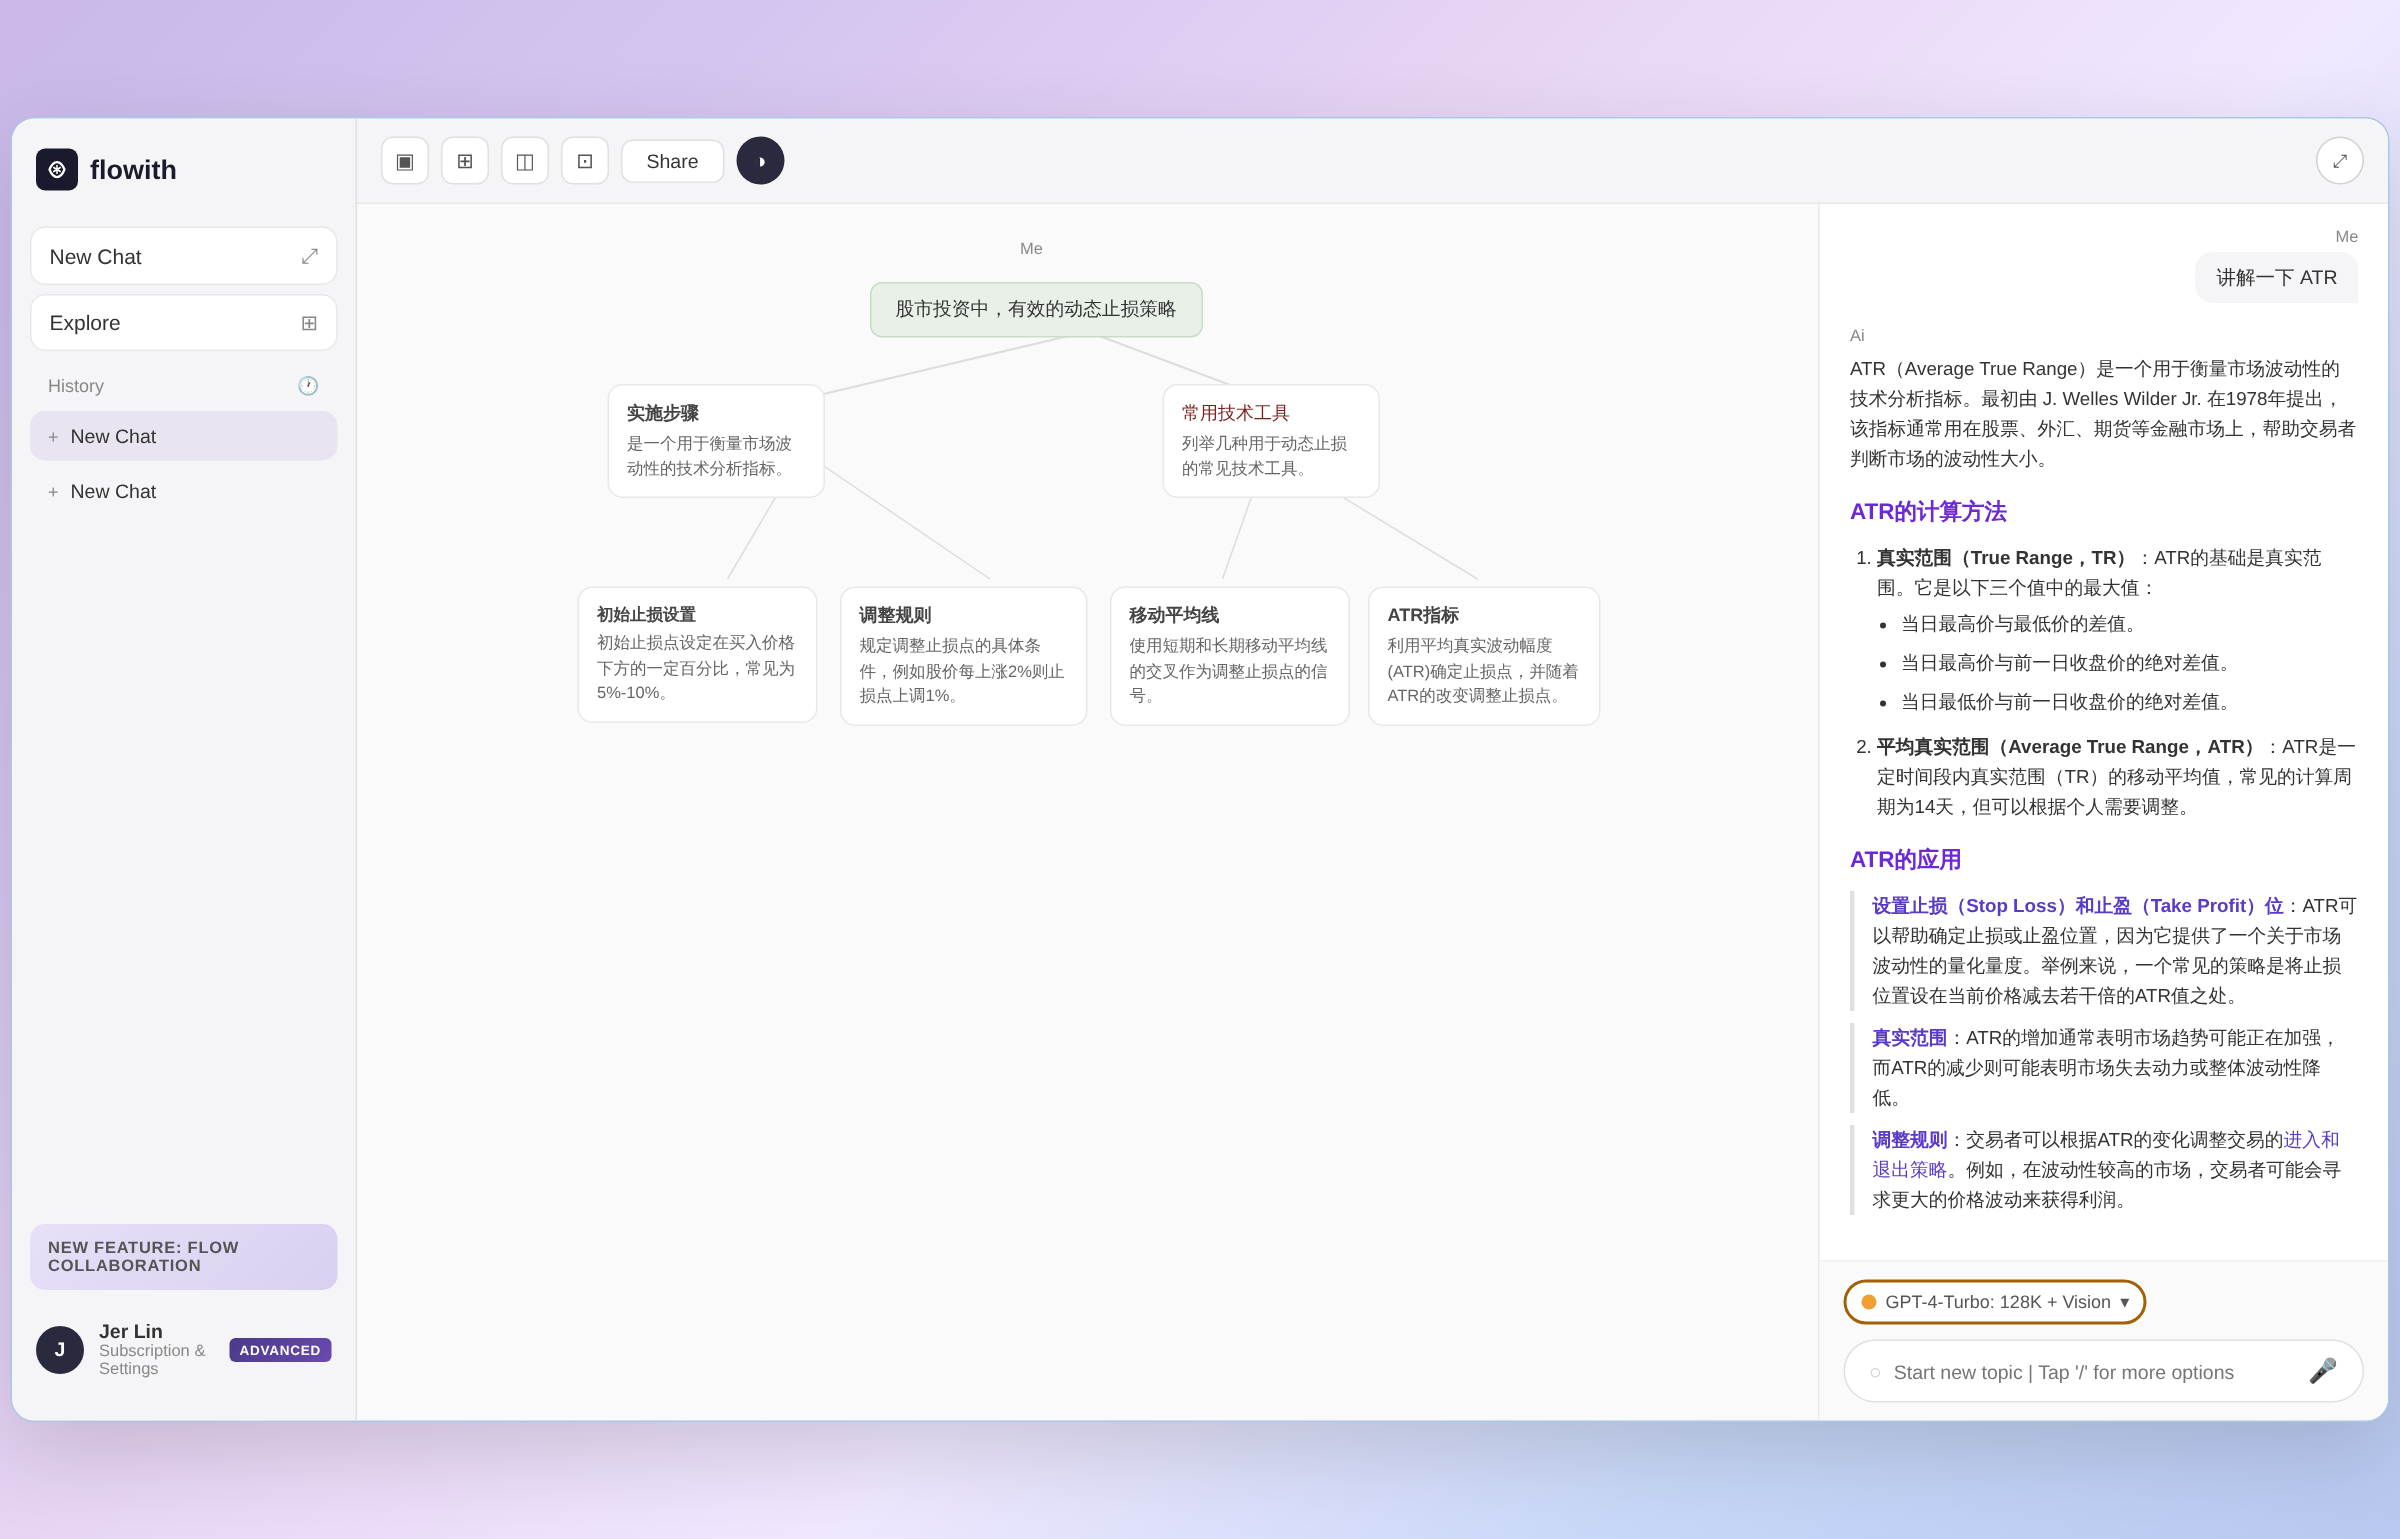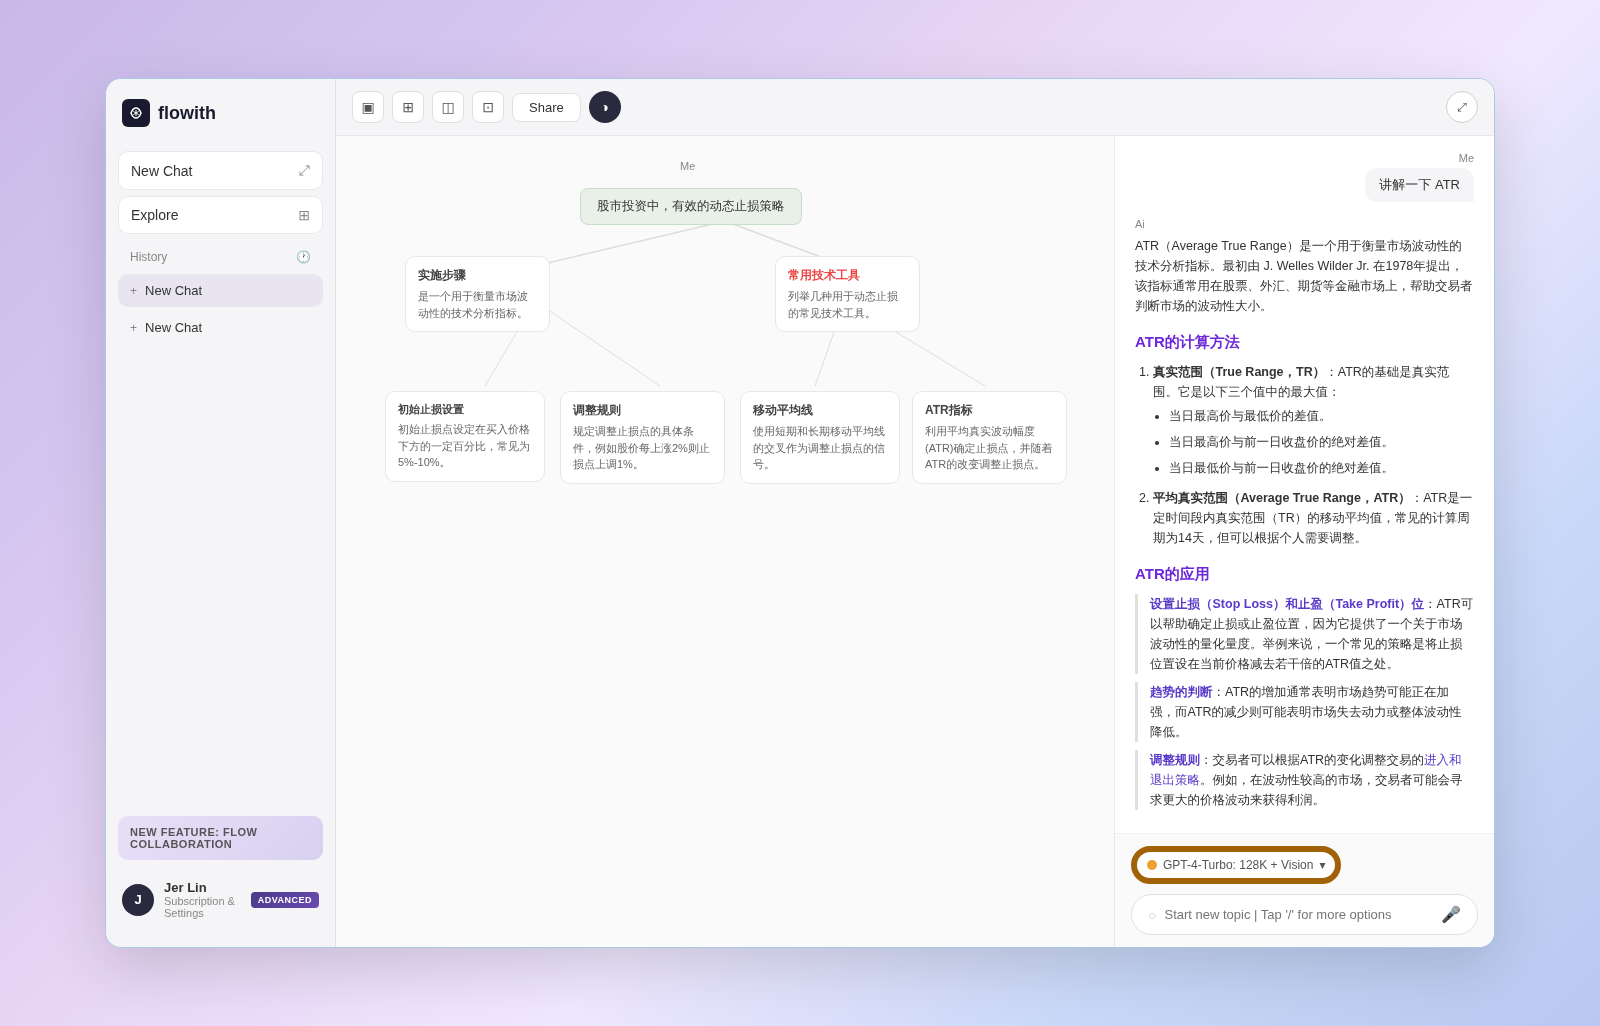--- a/index.html
+++ b/index.html
@@ -7,21 +7,21 @@
       width: 1600px;
       height: 1026px;
       background: linear-gradient(135deg, #c9b8e8 0%, #d4c5f0 20%, #e8d5f5 40%, #f0e8ff 60%, #c8d8f8 80%, #b8c8f0 100%);
       display: flex;
       align-items: center;
       justify-content: center;
       font-family: -apple-system, BlinkMacSystemFont, 'Segoe UI', sans-serif;
       overflow: hidden;
     }
     .app-window {
-      width: 1390px;
+      width: 1586px;
       height: 870px;
       background: #f5f5f7;
       border-radius: 16px;
       border: 1.5px solid #a8c8e8;
       display: flex;
       overflow: hidden;
       box-shadow: 0 20px 60px rgba(0,0,0,0.15);
     }
     
     .sidebar {
@@ -298,21 +298,21 @@
     }
     .model-selector {
       display: flex;
       align-items: center;
       gap: 6px;
       font-size: 12px;
       color: #555;
       margin-bottom: 10px;
       padding: 6px 10px;
       background: white;
-      border: 6px solid #a16207;
+      border: 2px solid #a16207;
       border-radius: 20px;
       width: fit-content;
       cursor: pointer;
     }
     .model-dot {
       width: 10px;
       height: 10px;
       border-radius: 50%;
       background: #f0a030;
     }
@@ -427,21 +427,21 @@
           <div style="position:absolute;top:32px;left:195px;background:#e8f0e8;border:1px solid #c8dcc8;border-radius:8px;padding:9px 16px;font-size:12.5px;color:#333;white-space:nowrap;">
             <span>股市投资中，有效的动态止损策略</span>
           </div>
 
           <div style="position:absolute;top:100px;left:20px;background:white;border:1px solid #e8e8e8;border-radius:10px;padding:10px 12px;width:145px;">
             <div style="font-size:12px;font-weight:600;color:#444;margin-bottom:4px;">实施步骤</div>
             <div style="font-size:11px;color:#666;line-height:1.5;">是一个用于衡量市场波动性的技术分析指标。</div>
           </div>
 
           <div style="position:absolute;top:100px;left:390px;background:white;border:1px solid #e8e8e8;border-radius:10px;padding:10px 12px;width:145px;">
-            <div style="font-size:12px;font-weight:700;color:#ef4444;margin-bottom:4px;">常用技术工具</div>
+            <div style="font-size:12px;font-weight:400;color:#7f1d1d;margin-bottom:4px;">常用技术工具</div>
             <div style="font-size:11px;color:#666;line-height:1.5;">列举几种用于动态止损的常见技术工具。</div>
           </div>
 
           <div style="position:absolute;top:235px;left:0;background:white;border:1px solid #e8e8e8;border-radius:10px;padding:10px 12px;width:160px;">
             <div style="font-size:11px;font-weight:600;color:#444;margin-bottom:4px;">初始止损设置</div>
             <div style="font-size:11px;color:#666;line-height:1.5;">初始止损点设定在买入价格下方的一定百分比，常见为5%-10%。</div>
           </div>
 
           <div style="position:absolute;top:235px;left:175px;background:white;border:1px solid #e8e8e8;border-radius:10px;padding:10px 12px;width:165px;">
             <div style="font-size:12px;font-weight:600;color:#444;margin-bottom:4px;">调整规则</div>
@@ -489,21 +489,21 @@
                   <span style="font-weight:600;">平均真实范围（Average True Range，ATR）</span>：ATR是一定时间段内真实范围（TR）的移动平均值，常见的计算周期为14天，但可以根据个人需要调整。
                 </li>
               </ol>
 
               <h3>ATR的应用</h3>
               <ul style="list-style:none;padding:0;">
                 <li style="padding-left:12px;border-left:3px solid #e0e0e0;margin-bottom:8px;">
                   <span style="font-weight:600;color:#5a3ac8;">设置止损（Stop Loss）和止盈（Take Profit）位</span>：ATR可以帮助确定止损或止盈位置，因为它提供了一个关于市场波动性的量化量度。举例来说，一个常见的策略是将止损位置设在当前价格减去若干倍的ATR值之处。
                 </li>
                 <li style="padding-left:12px;border-left:3px solid #e0e0e0;margin-bottom:8px;">
-                  <span style="font-weight:600;color:#5a3ac8;">趋势的判断</span>：ATR的增加通常表明市场趋势可能正在加强，而ATR的减少则可能表明市场失去动力或整体波动性降低。
+                  <span style="font-weight:600;color:#5a3ac8;">真实范围</span>：ATR的增加通常表明市场趋势可能正在加强，而ATR的减少则可能表明市场失去动力或整体波动性降低。
                 </li>
                 <li style="padding-left:12px;border-left:3px solid #e0e0e0;margin-bottom:8px;">
                   <span style="font-weight:600;color:#5a3ac8;">调整规则</span>：交易者可以根据ATR的变化调整交易的<span style="color:#5a3ac8;">进入和退出策略</span>。例如，在波动性较高的市场，交易者可能会寻求更大的价格波动来获得利润。
                 </li>
               </ul>
 
             </div>
 
           </div>
         </div>

